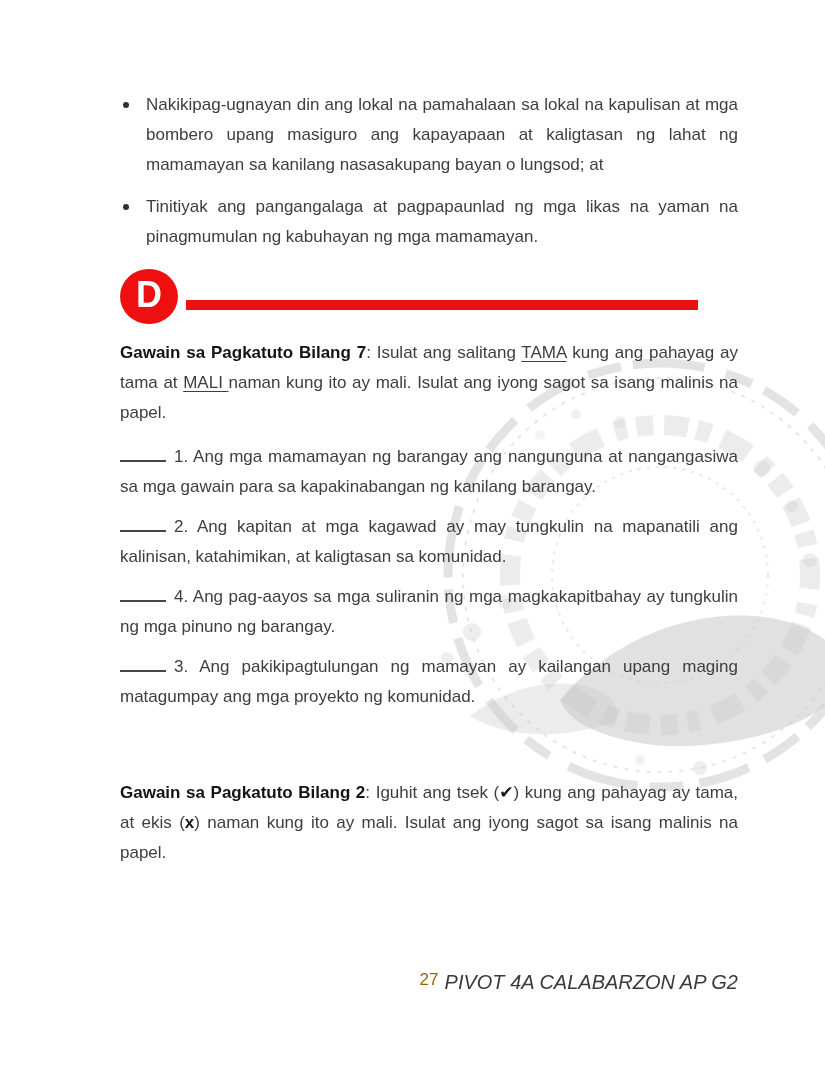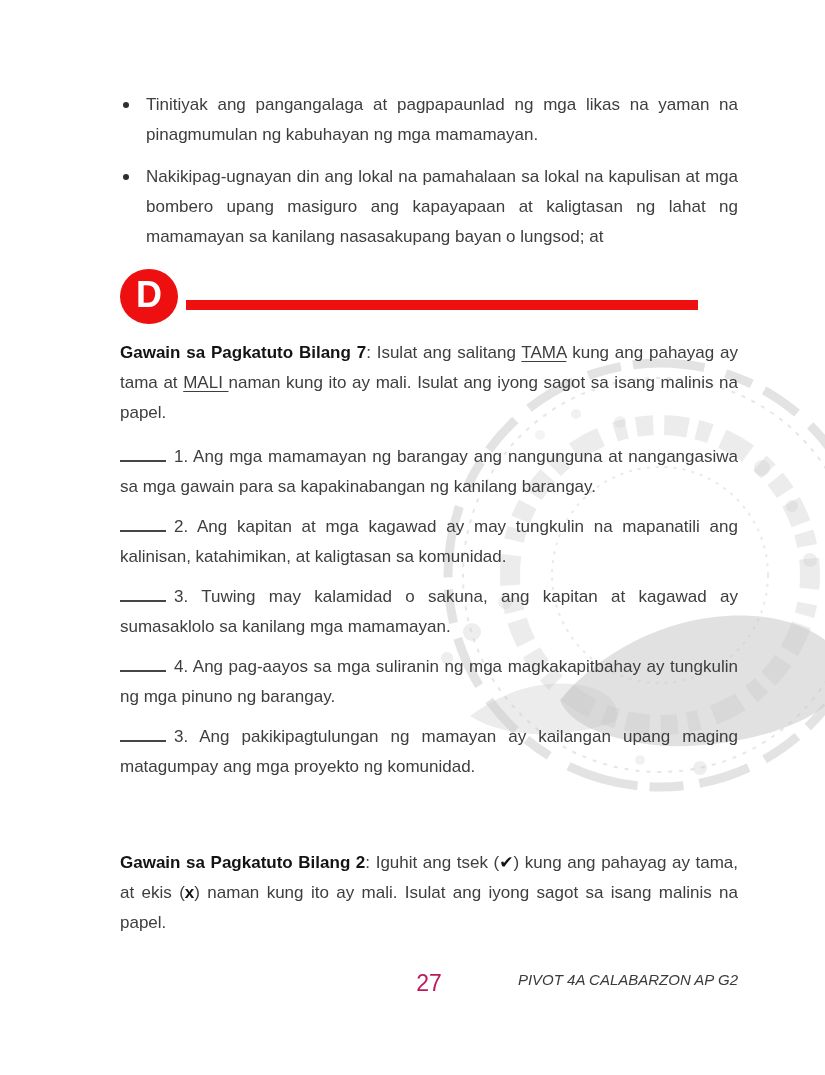--- a/index.html
+++ b/index.html
@@ -115,29 +115,29 @@
     top: 970px;
     width: 618px;
     z-index: 1;
     height: 24px;
   }
   .page-number {
     position: absolute;
     left: 0;
     right: 0;
     text-align: center;
-    font-size: 23px;
-    color: #be185d;
+    font-size: 17px;
+    color: #a16207;
   }
   .module-label {
     position: absolute;
     right: 0;
     top: 1px;
     font-style: italic;
-    font-size: 15px;
+    font-size: 20px;
     color: #3a3a3a;
   }
 </style>
 </head>
 <body>
 
 <div class="page">
 
   <svg class="watermark" viewBox="0 0 825 1075" xmlns="http://www.w3.org/2000/svg">
     <g stroke="#c8c8c8" fill="none">
@@ -161,25 +161,25 @@
       <circle cx="540" cy="435" r="5" opacity="0.2"></circle>
       <circle cx="810" cy="560" r="7" opacity="0.3"></circle>
     </g>
   </svg>
 
   <div class="content">
 
     <div>
       <div class="bullet-item">
         <span class="bullet-dot"></span>
-        <span>Tinitiyak ang pangangalaga at pagpapaunlad ng mga likas na yaman na pinagmumulan ng kabuhayan ng mga mamamayan.</span>
+        <span>Nakikipag-ugnayan din ang lokal na pamahalaan sa lokal na kapulisan at mga bombero upang masiguro ang kapayapaan at kaligtasan ng lahat ng mamamayan sa kanilang nasasakupang bayan o lungsod; at</span>
       </div>
       <div class="bullet-item">
         <span class="bullet-dot"></span>
-        <span>Nakikipag-ugnayan din ang lokal na pamahalaan sa lokal na kapulisan at mga bombero upang masiguro ang kapayapaan at kaligtasan ng lahat ng mamamayan sa kanilang nasasakupang bayan o lungsod; at</span>
+        <span>Tinitiyak ang pangangalaga at pagpapaunlad ng mga likas na yaman na pinagmumulan ng kabuhayan ng mga mamamayan.</span>
       </div>
     </div>
 
     <div class="section-marker">
       <div class="d-circle">
         <span class="d-letter">D</span>
       </div>
       <div class="red-line"></div>
     </div>
 
@@ -188,23 +188,20 @@
         <span class="activity-heading">Gawain sa Pagkatuto Bilang 7</span><span>:</span><span> Isulat ang salitang </span><u class="wm">TAMA</u><span> kung ang pahayag ay tama at </span><u class="wm">MALI </u><span>naman kung ito ay mali. Isulat ang iyong sagot sa isang malinis na papel.</span>
       </p>
 
       <p class="para">
         <span class="answer-blank"></span><span>1. Ang mga mamamayan ng barangay ang nangunguna at nangangasiwa sa mga gawain para sa kapakinabangan ng kanilang barangay.</span>
       </p>
       <p class="para">
         <span class="answer-blank"></span><span>2. Ang kapitan at mga kagawad ay may tungkulin na mapanatili ang kalinisan, katahimikan, at kaligtasan sa komunidad.</span>
       </p>
       <p class="para">
-        <span class="answer-blank"></span><span>3. Tuwing may kalamidad o sakuna, ang kapitan at kagawad ay sumasaklolo sa kanilang mga mamamayan.</span>
-      </p>
-      <p class="para">
         <span class="answer-blank"></span><span>4. Ang pag-aayos sa mga suliranin ng mga magkakapitbahay ay tungkulin ng mga pinuno ng barangay.</span>
       </p>
       <p class="para">
         <span class="answer-blank"></span><span>3. Ang pakikipagtulungan ng mamayan ay kailangan upang maging matagumpay ang mga proyekto ng komunidad.</span>
       </p>
     </div>
 
     <div class="activity2-block">
       <p class="para instructions">
         <span class="activity-heading">Gawain sa Pagkatuto Bilang 2</span><span>:</span><span> Iguhit ang tsek (</span><span class="bold-sym">✔</span><span>) kung ang pahayag ay tama, at ekis (</span><span class="bold-sym">x</span><span>) naman kung ito ay mali. Isulat ang iyong sagot sa isang malinis na papel.</span>

